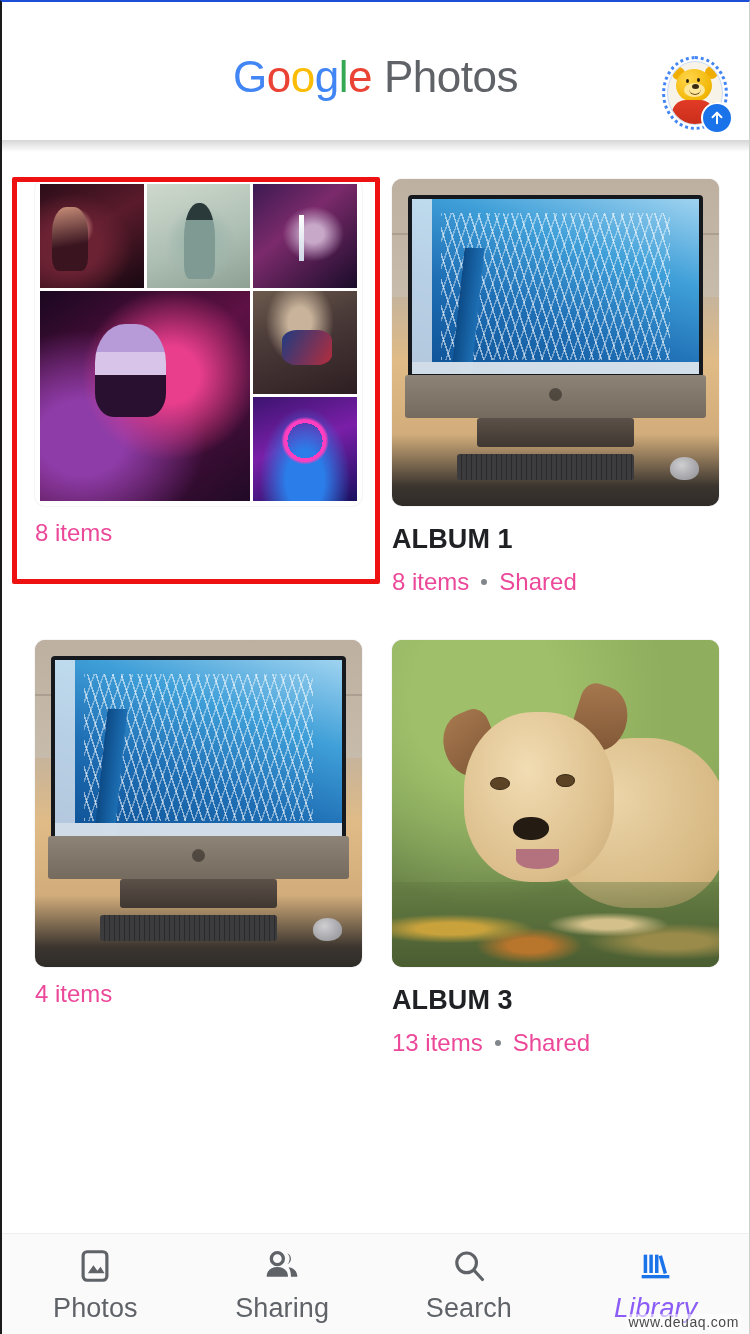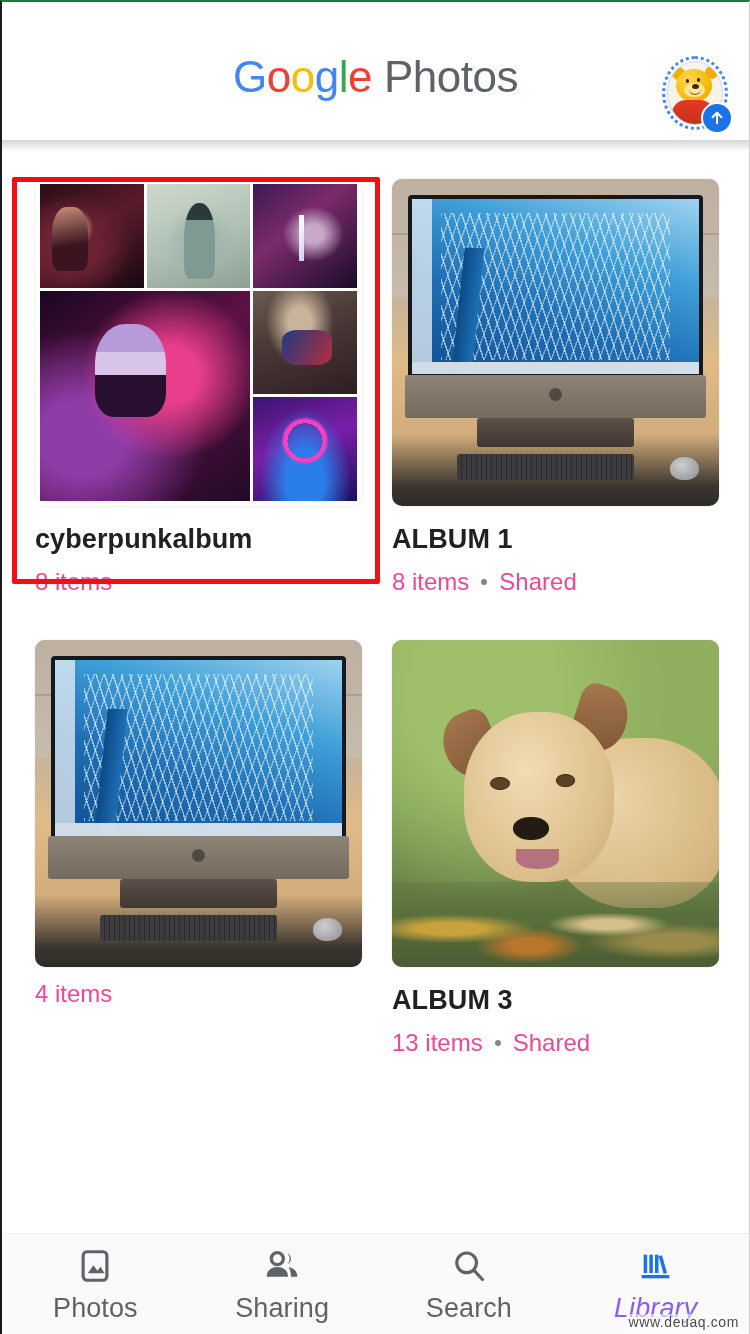--- a/index.html
+++ b/index.html
@@ -11,21 +11,21 @@
     background: #ffffff;
     font-family: "Liberation Sans", sans-serif;
   }
 
   #screen {
     position: relative;
     width: 750px;
     height: 1334px;
     background: #ffffff;
     border-left: 2px solid #1a1a1a;
-    border-top: 2px solid #15803d;
+    border-top: 2px solid #1d4ed8;
     border-right: 1px solid #cfcfcf;
     overflow: hidden;
   }
 
   
   .header {
     position: relative;
     height: 150px;
     background: #ffffff;
     display: flex;
@@ -434,21 +434,20 @@
         <div class="thumb">
           <div class="collage">
             <div class="cp cp1"></div>
             <div class="cp cp2"></div>
             <div class="cp cp3"></div>
             <div class="cp cp4"></div>
             <div class="cp cp5"></div>
             <div class="cp cp6"></div>
           </div>
         </div>
-        <div class="album-title">cyberpunkalbum</div>
         <div class="album-meta">
           <span>8 items</span>
         </div>
       </div>
 
       <div class="album">
         <div class="thumb">
           <div class="pc">
             <div class="pc-wall"></div>
             <div class="pc-monitor">

